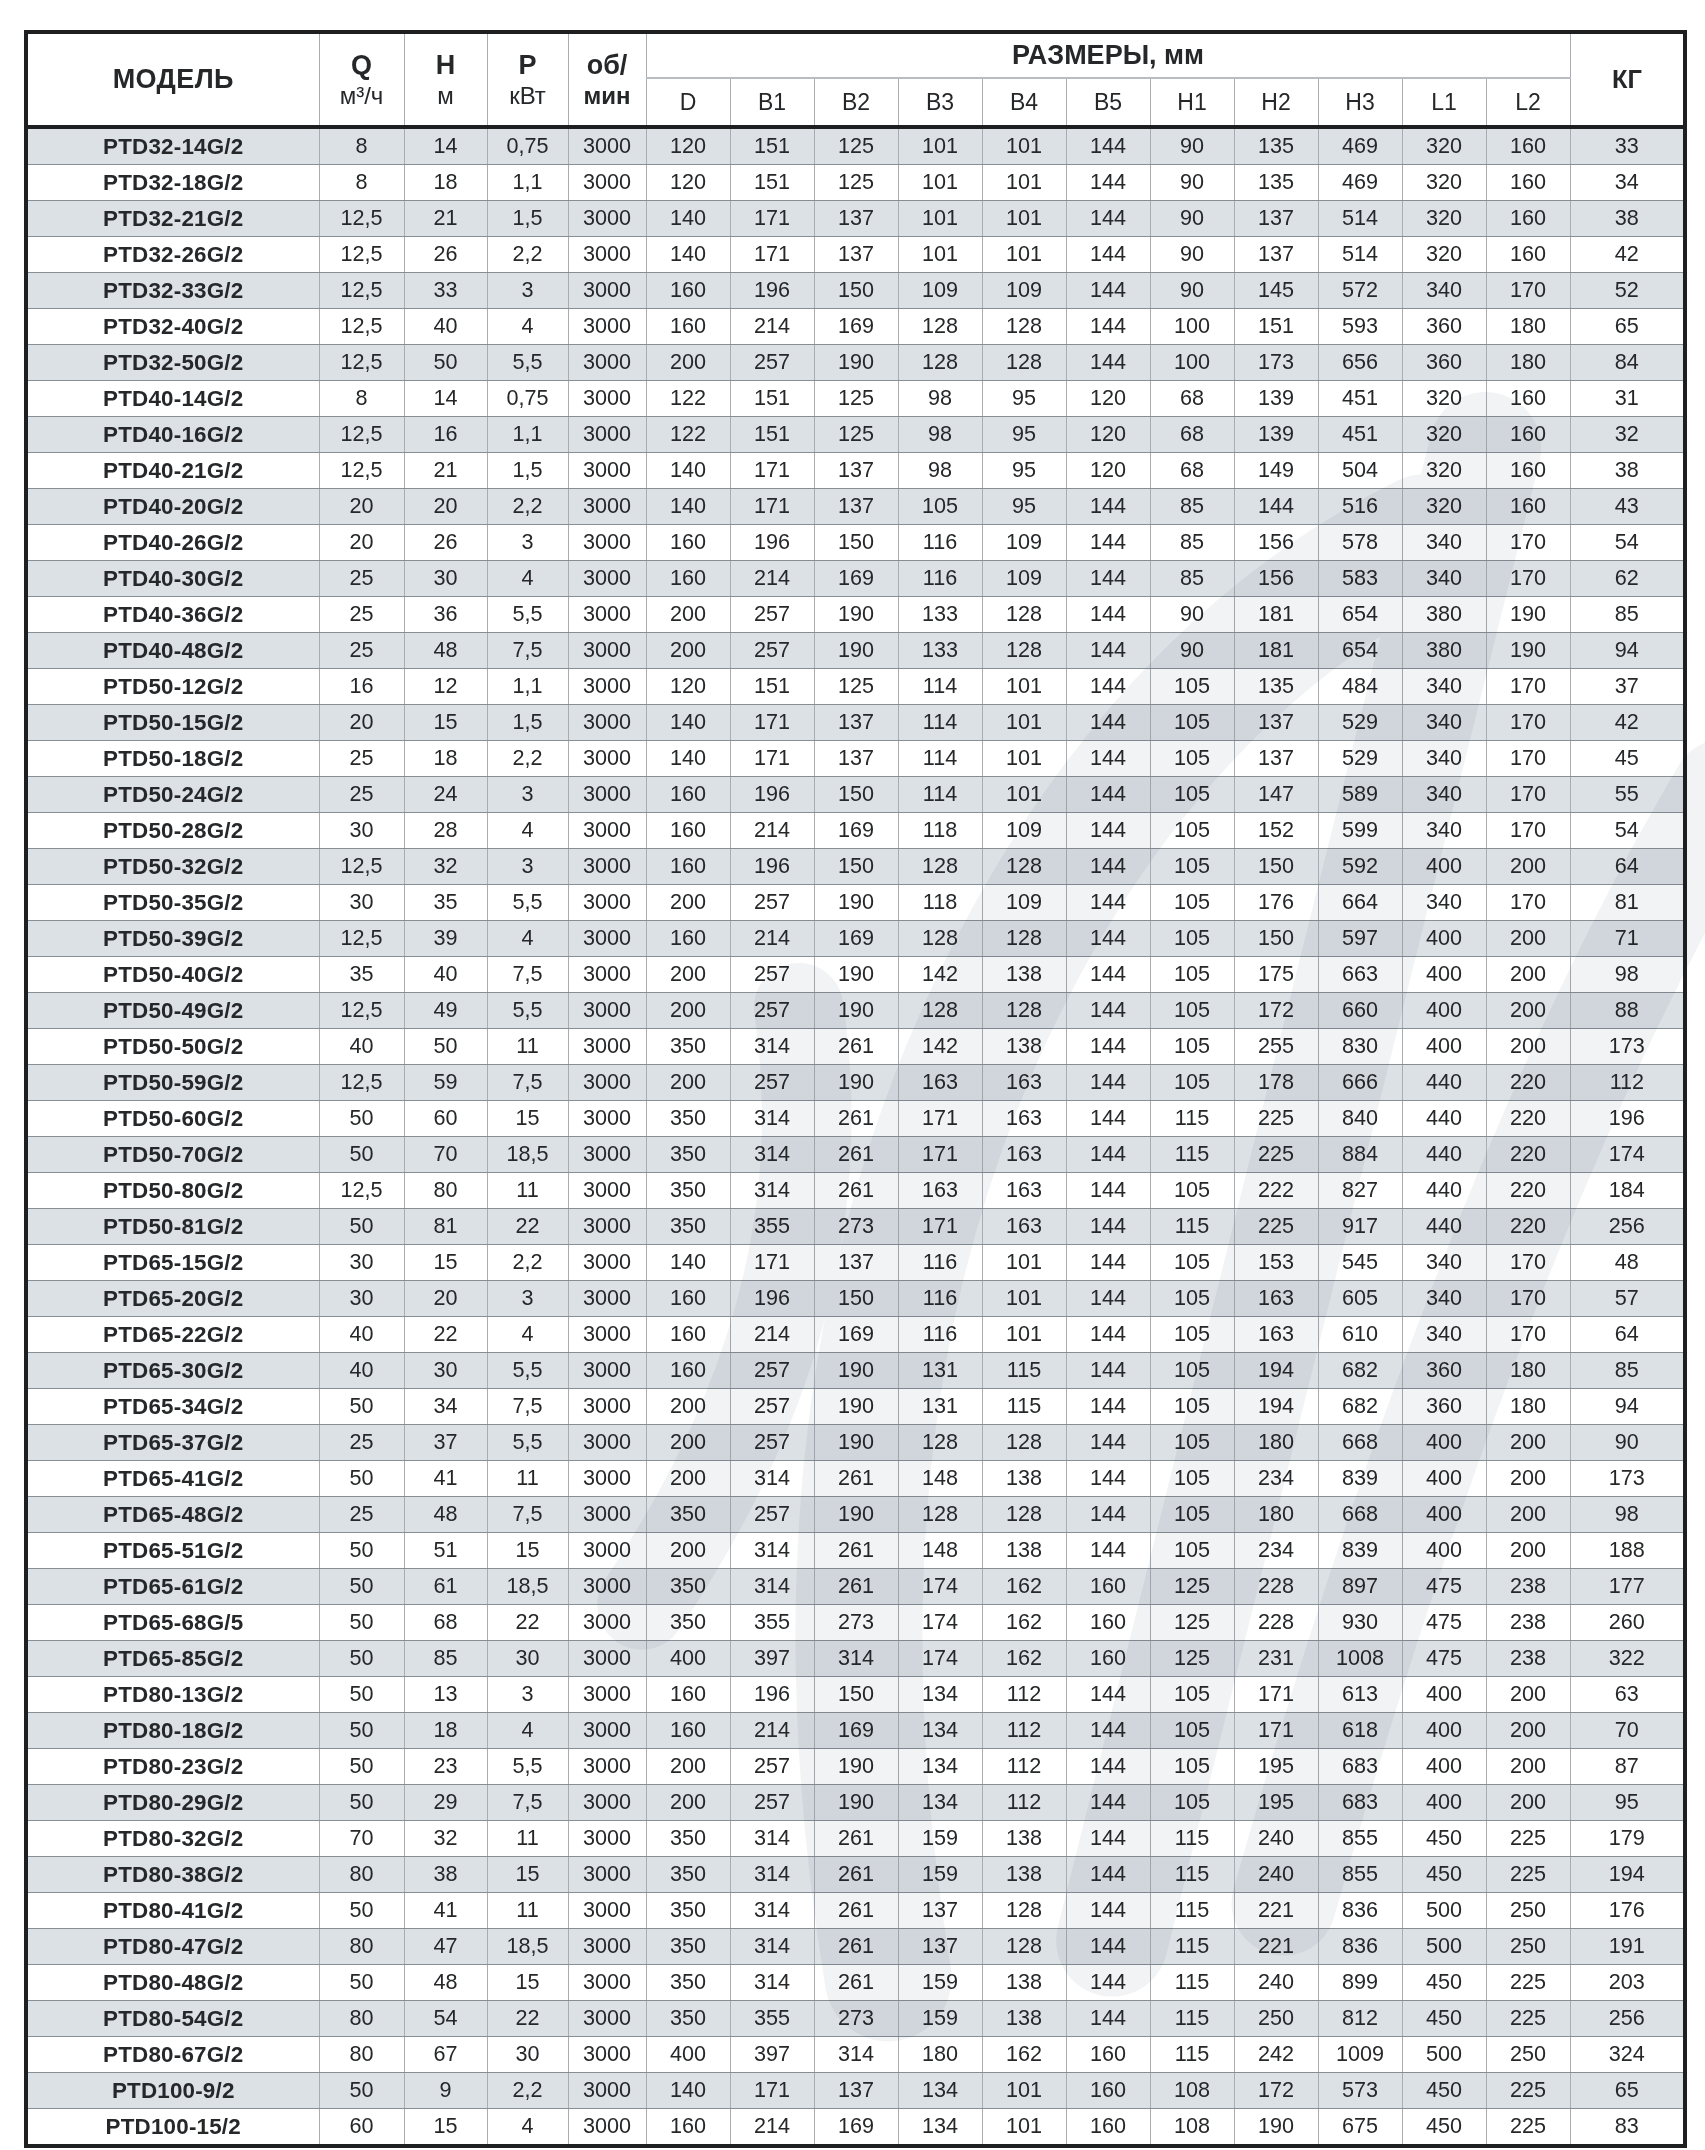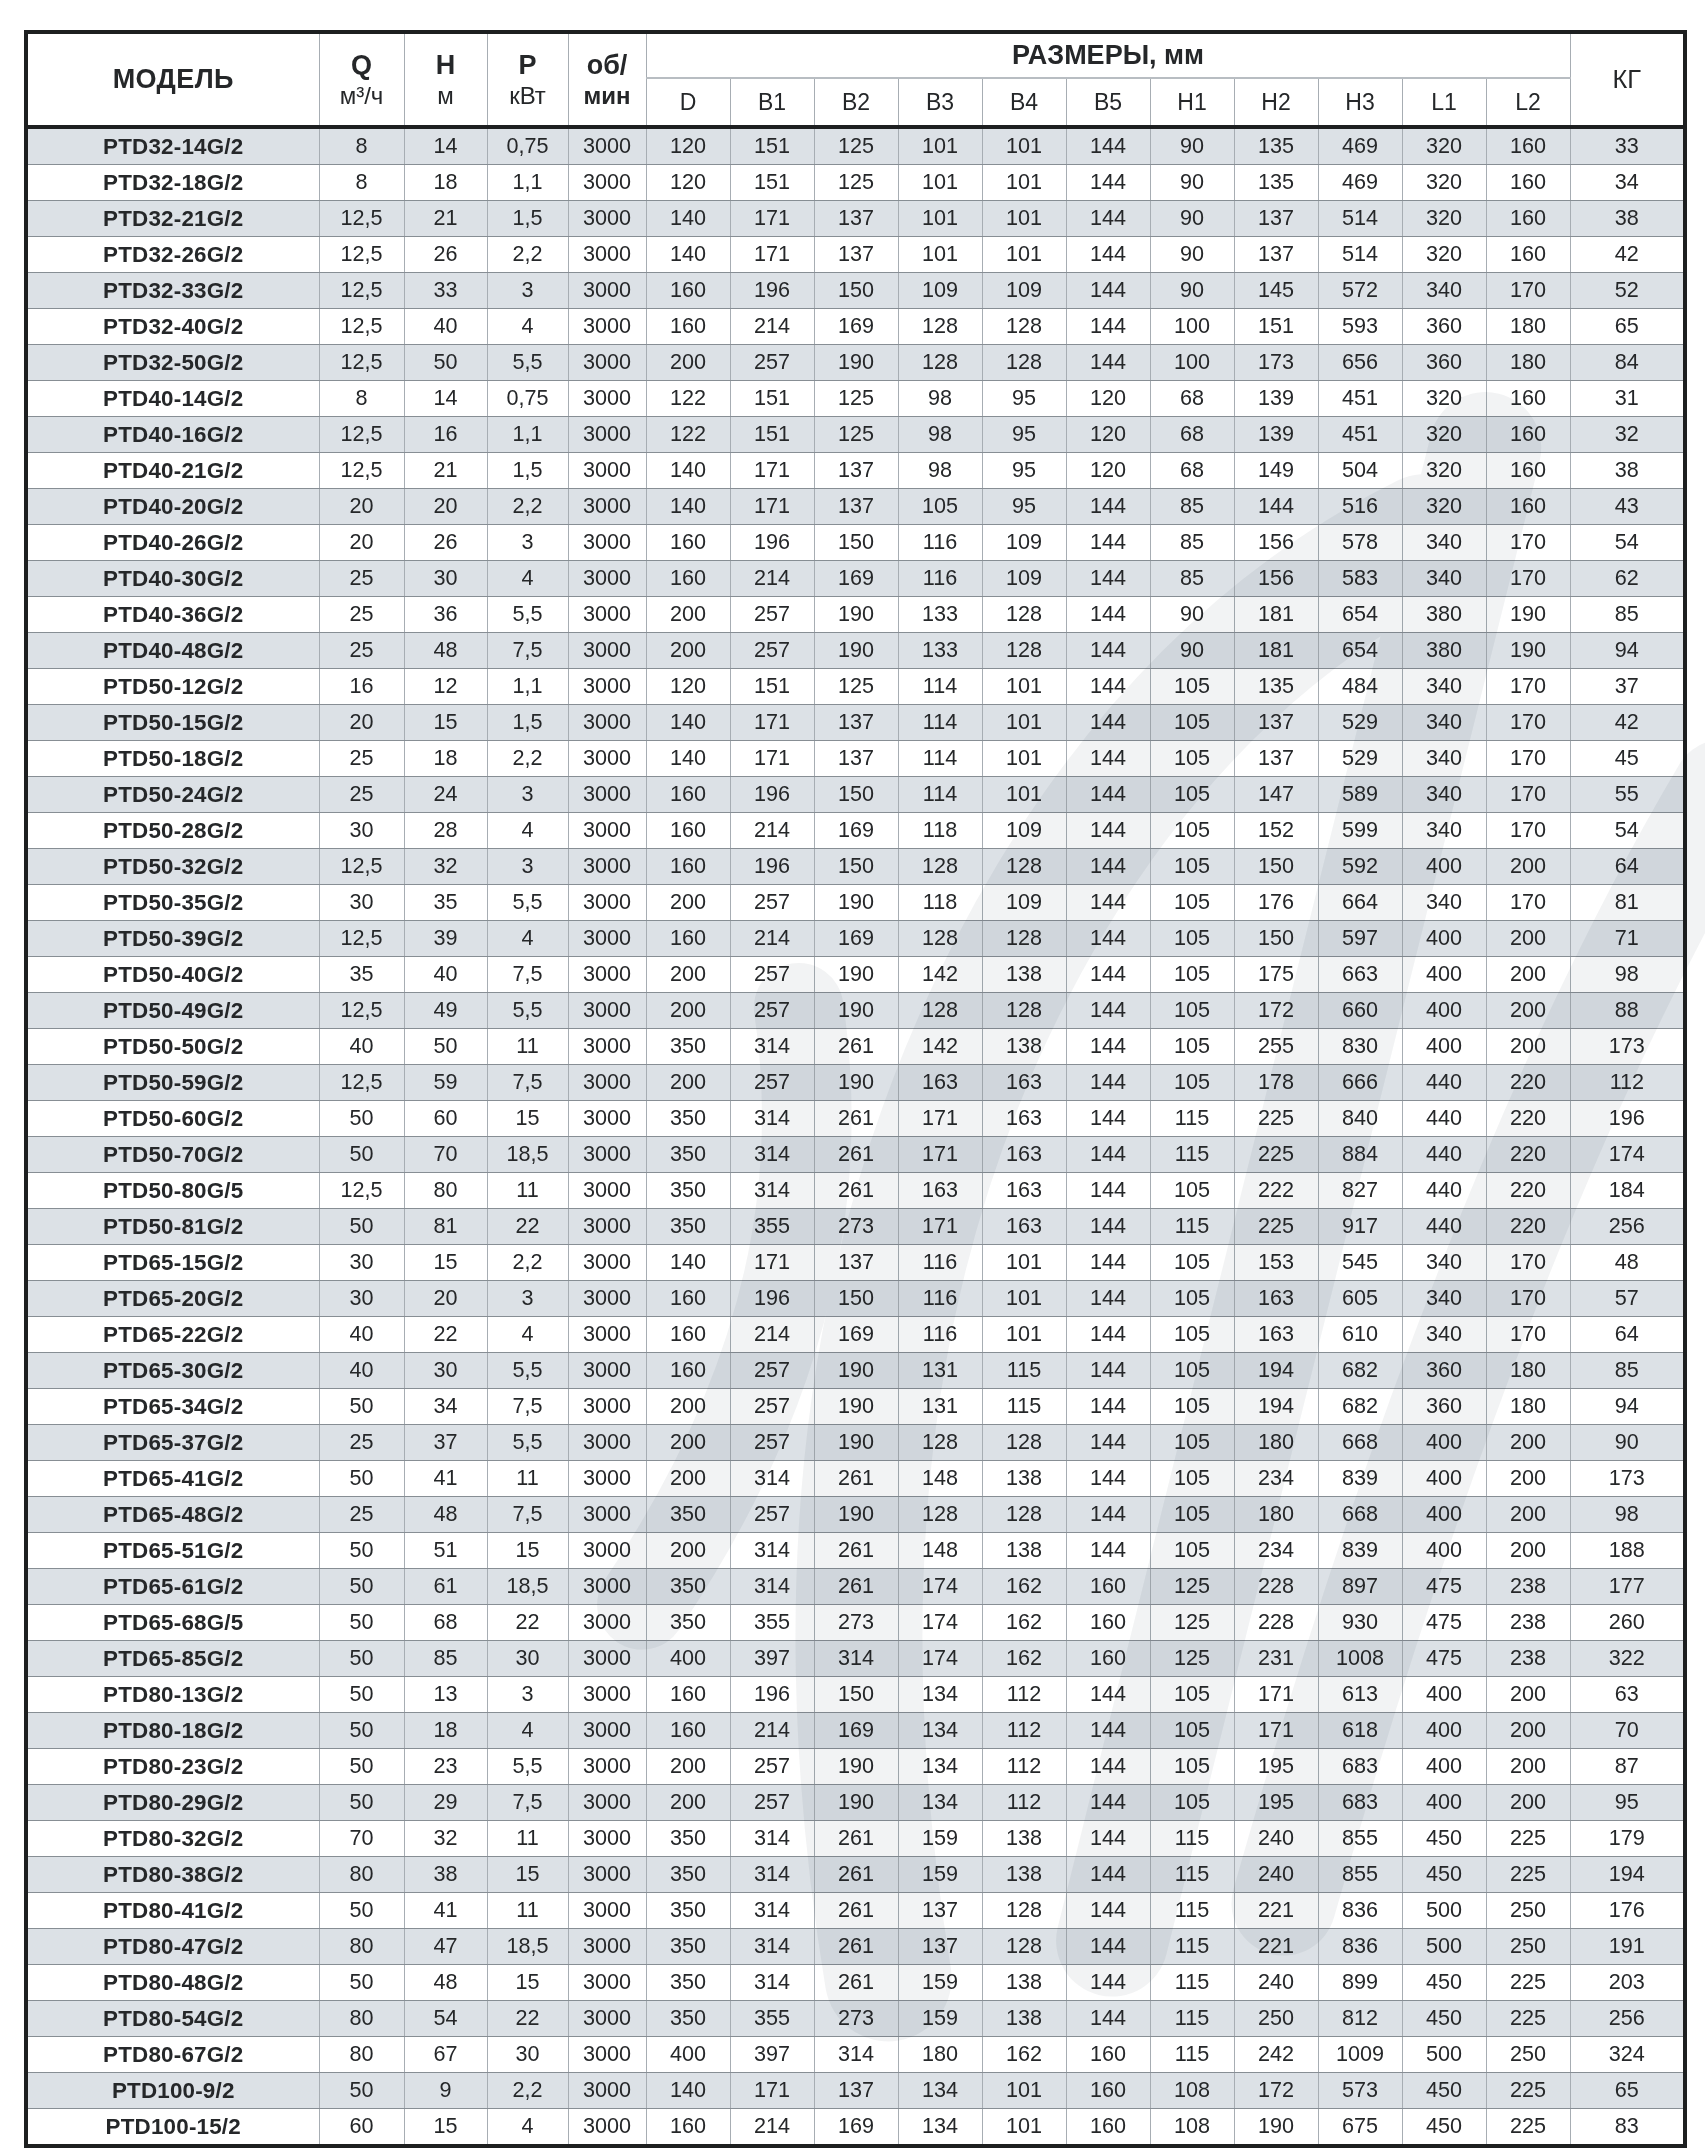--- a/index.html
+++ b/index.html
@@ -24,21 +24,21 @@
   thead th{background:#ffffff;}
   .th-model{font-size:27px;font-weight:bold;letter-spacing:0.4px;}
   .th-top{font-size:27px;font-weight:bold;}
   .th-sub{font-size:24px;font-weight:normal;margin-top:3px;}
   .th-sub.bold{font-weight:bold;}
   .th-sizes{
     font-size:27px;font-weight:bold;height:43px;
     border-bottom:2.2px solid #b8bdc2;
   }
   .size-subrow th{font-size:23px;font-weight:normal;height:46px;}
-  .th-kg{font-size:25.4px;font-weight:normal;}
+  .th-kg{font-size:25.4px;font-weight:bold;}
   
   tbody tr:first-child td{border-top:4.5px solid #1d1f20;}
   tbody td{height:35px;font-size:21.6px;font-weight:normal;}
   tbody td.model{font-weight:bold;font-size:22.4px;letter-spacing:0.2px;}
   tbody tr:nth-child(odd) td{background:#dce1e6;}
   tbody tr:nth-child(even) td{background:#ffffff;}
   
   .watermark{
     position:absolute;left:321px;top:224px;width:1418px;height:1866px;
     pointer-events:none;opacity:0.16;mix-blend-mode:multiply;z-index:5;
@@ -650,21 +650,21 @@
           <td>163</td>
           <td>144</td>
           <td>115</td>
           <td>225</td>
           <td>884</td>
           <td>440</td>
           <td>220</td>
           <td>174</td>
         </tr>
         <tr>
-          <td class="model">PTD50-80G/5</td>
+          <td class="model">PTD50-80G/2</td>
           <td>12,5</td>
           <td>80</td>
           <td>11</td>
           <td>3000</td>
           <td>350</td>
           <td>314</td>
           <td>261</td>
           <td>163</td>
           <td>163</td>
           <td>144</td>

